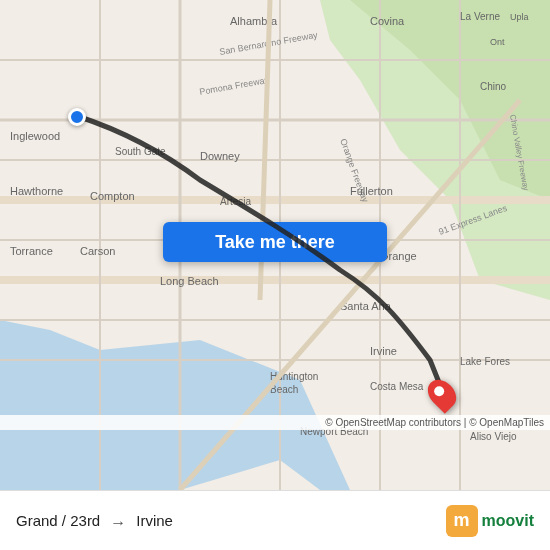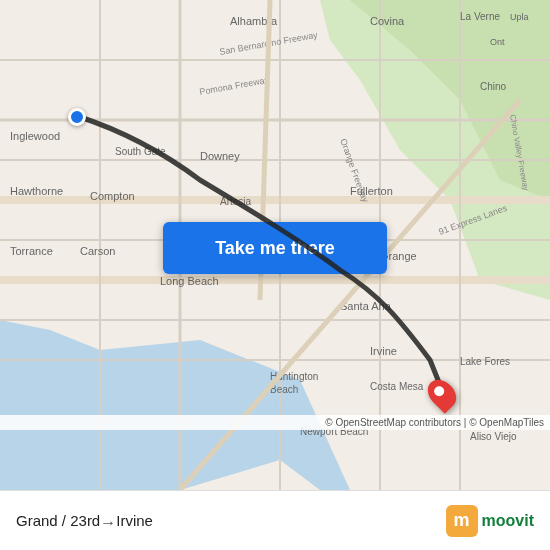--- a/index.html
+++ b/index.html
@@ -24,21 +24,21 @@
       width: 100%;
       height: 100%;
     }
 
     
     #take-me-there-btn {
       position: absolute;
       top: 222px;
       left: 163px;
       width: 224px;
-      height: 52px;
+      height: 40px;
       background-color: #1a73e8;
       color: white;
       border: none;
       border-radius: 6px;
       font-size: 18px;
       font-weight: bold;
       cursor: pointer;
       display: flex;
       align-items: center;
       justify-content: center;
@@ -67,20 +67,21 @@
       display: flex;
       align-items: center;
       justify-content: space-between;
       padding: 0 16px;
       border-top: 1px solid #ddd;
     }
 
     #route-info {
       display: flex;
       align-items: center;
+      gap: 10px;
     }
 
     #from-label {
       font-size: 15px;
       font-weight: 500;
       color: #222;
     }
 
     #arrow-icon {
       font-size: 16px;

